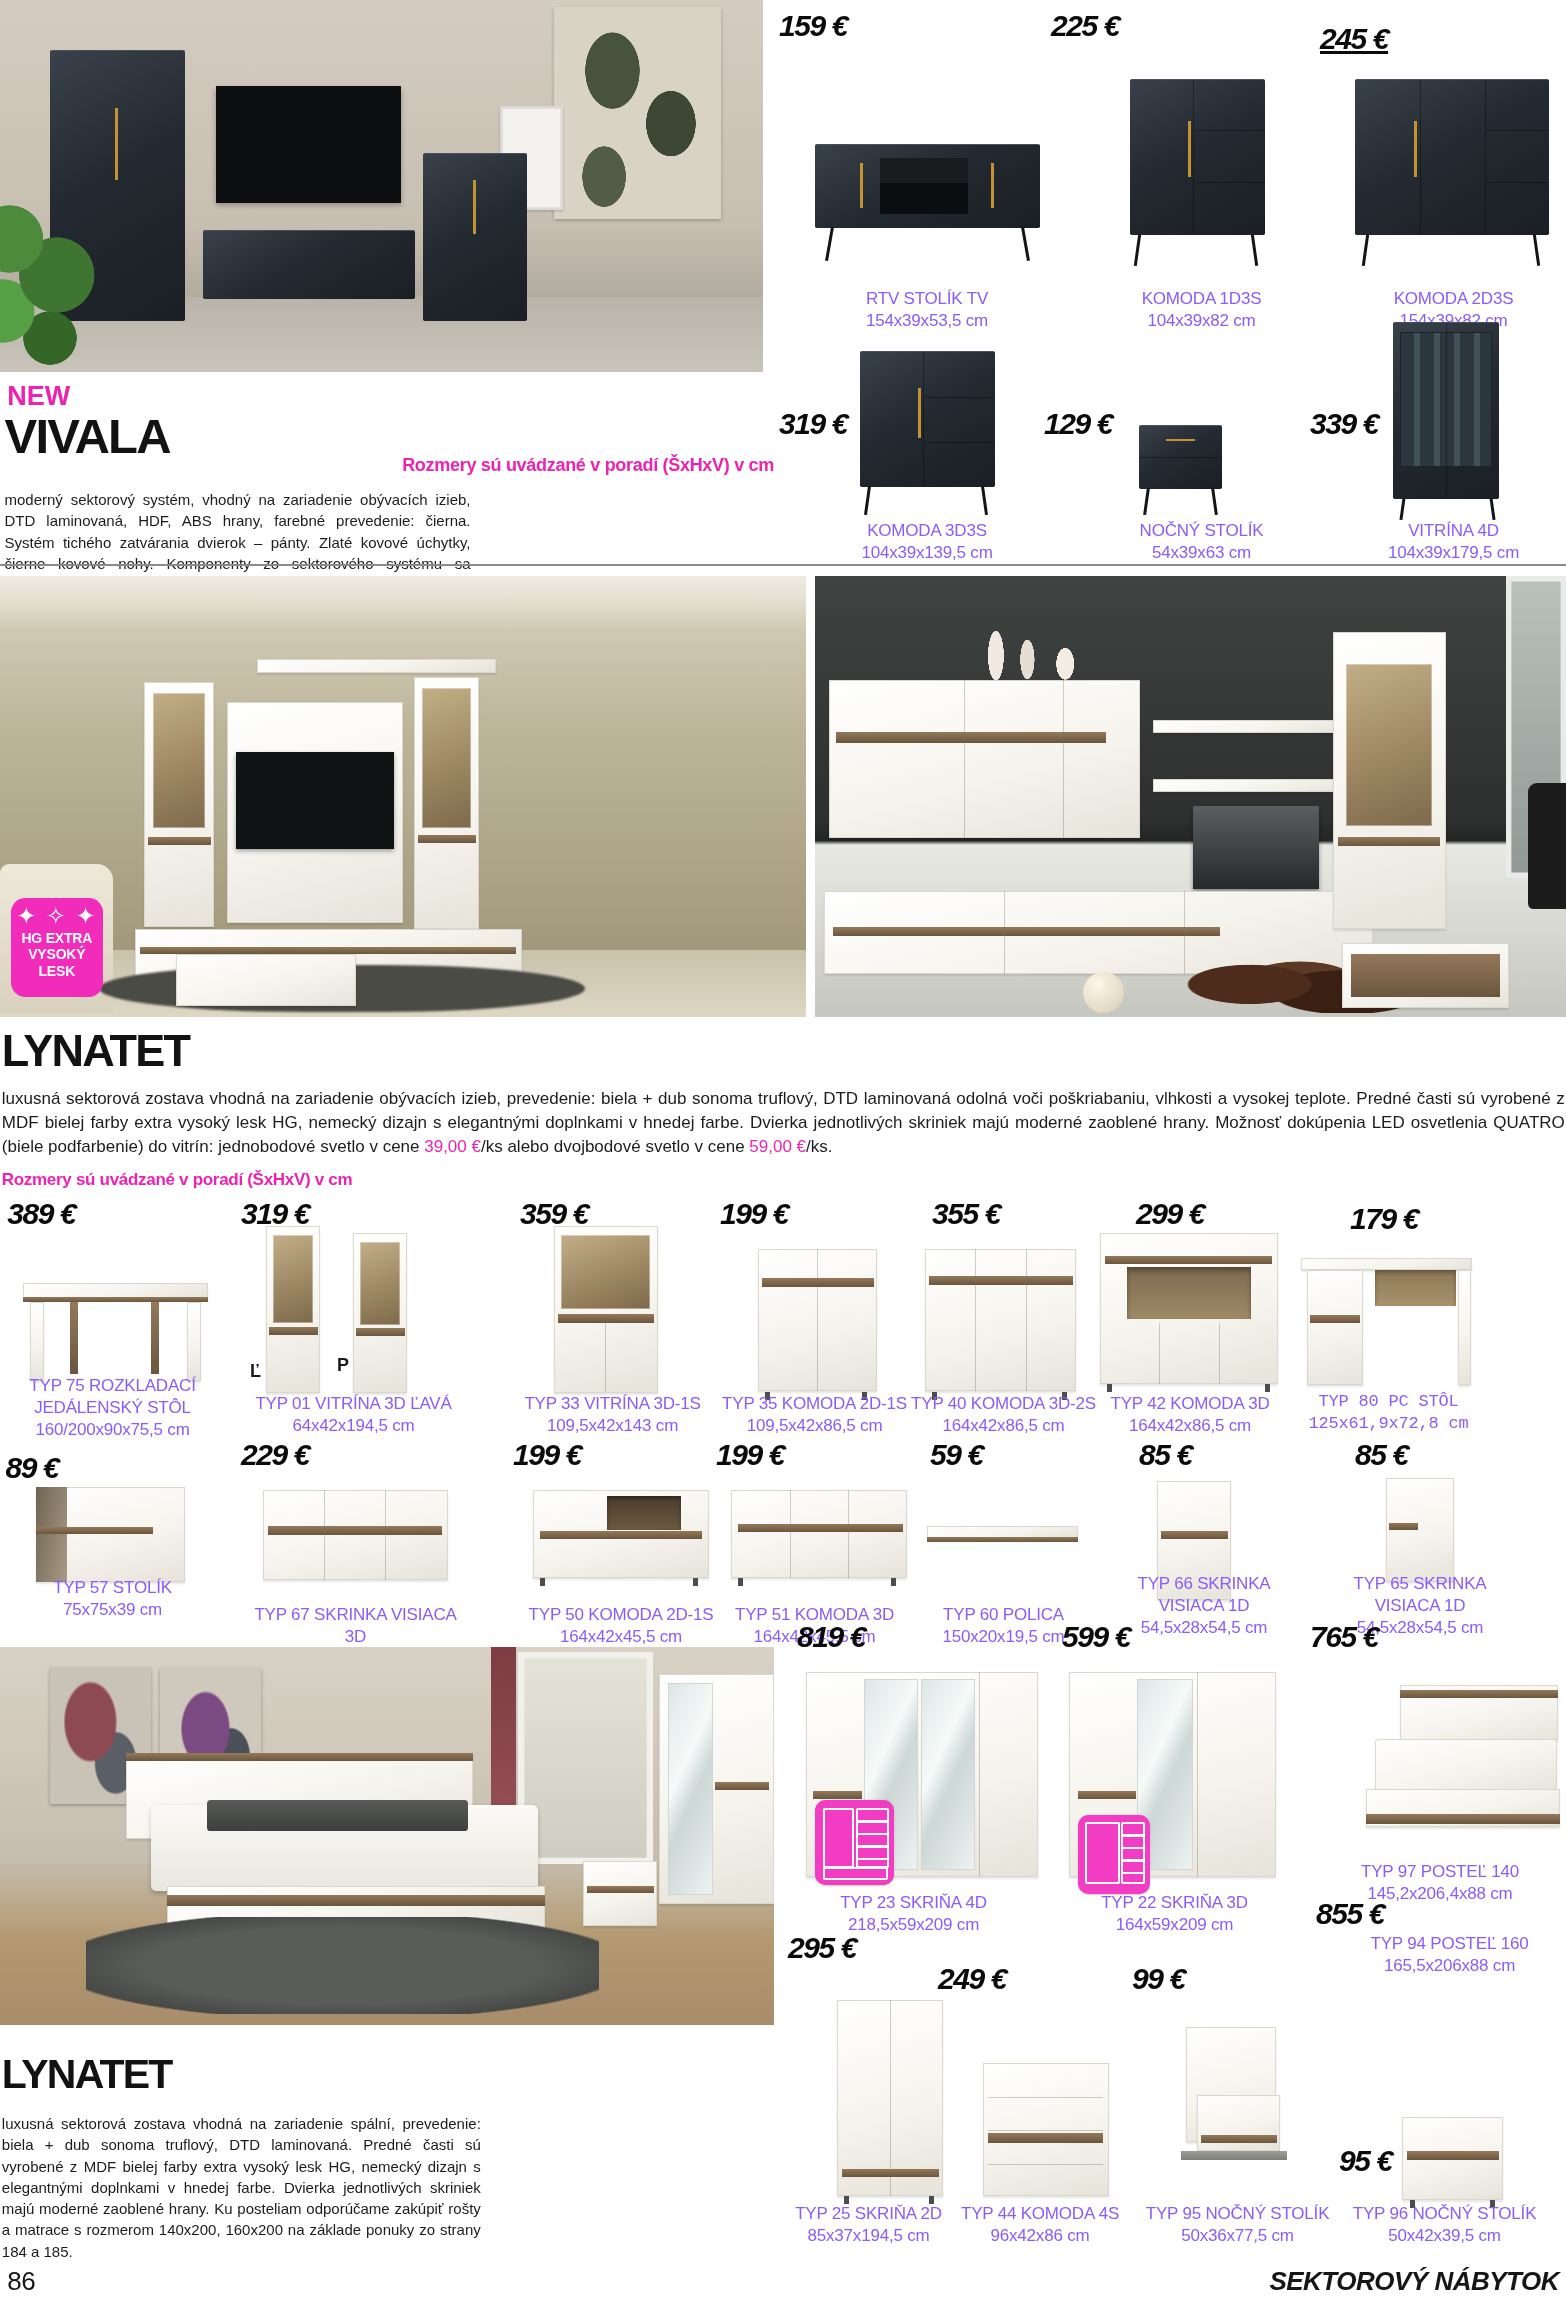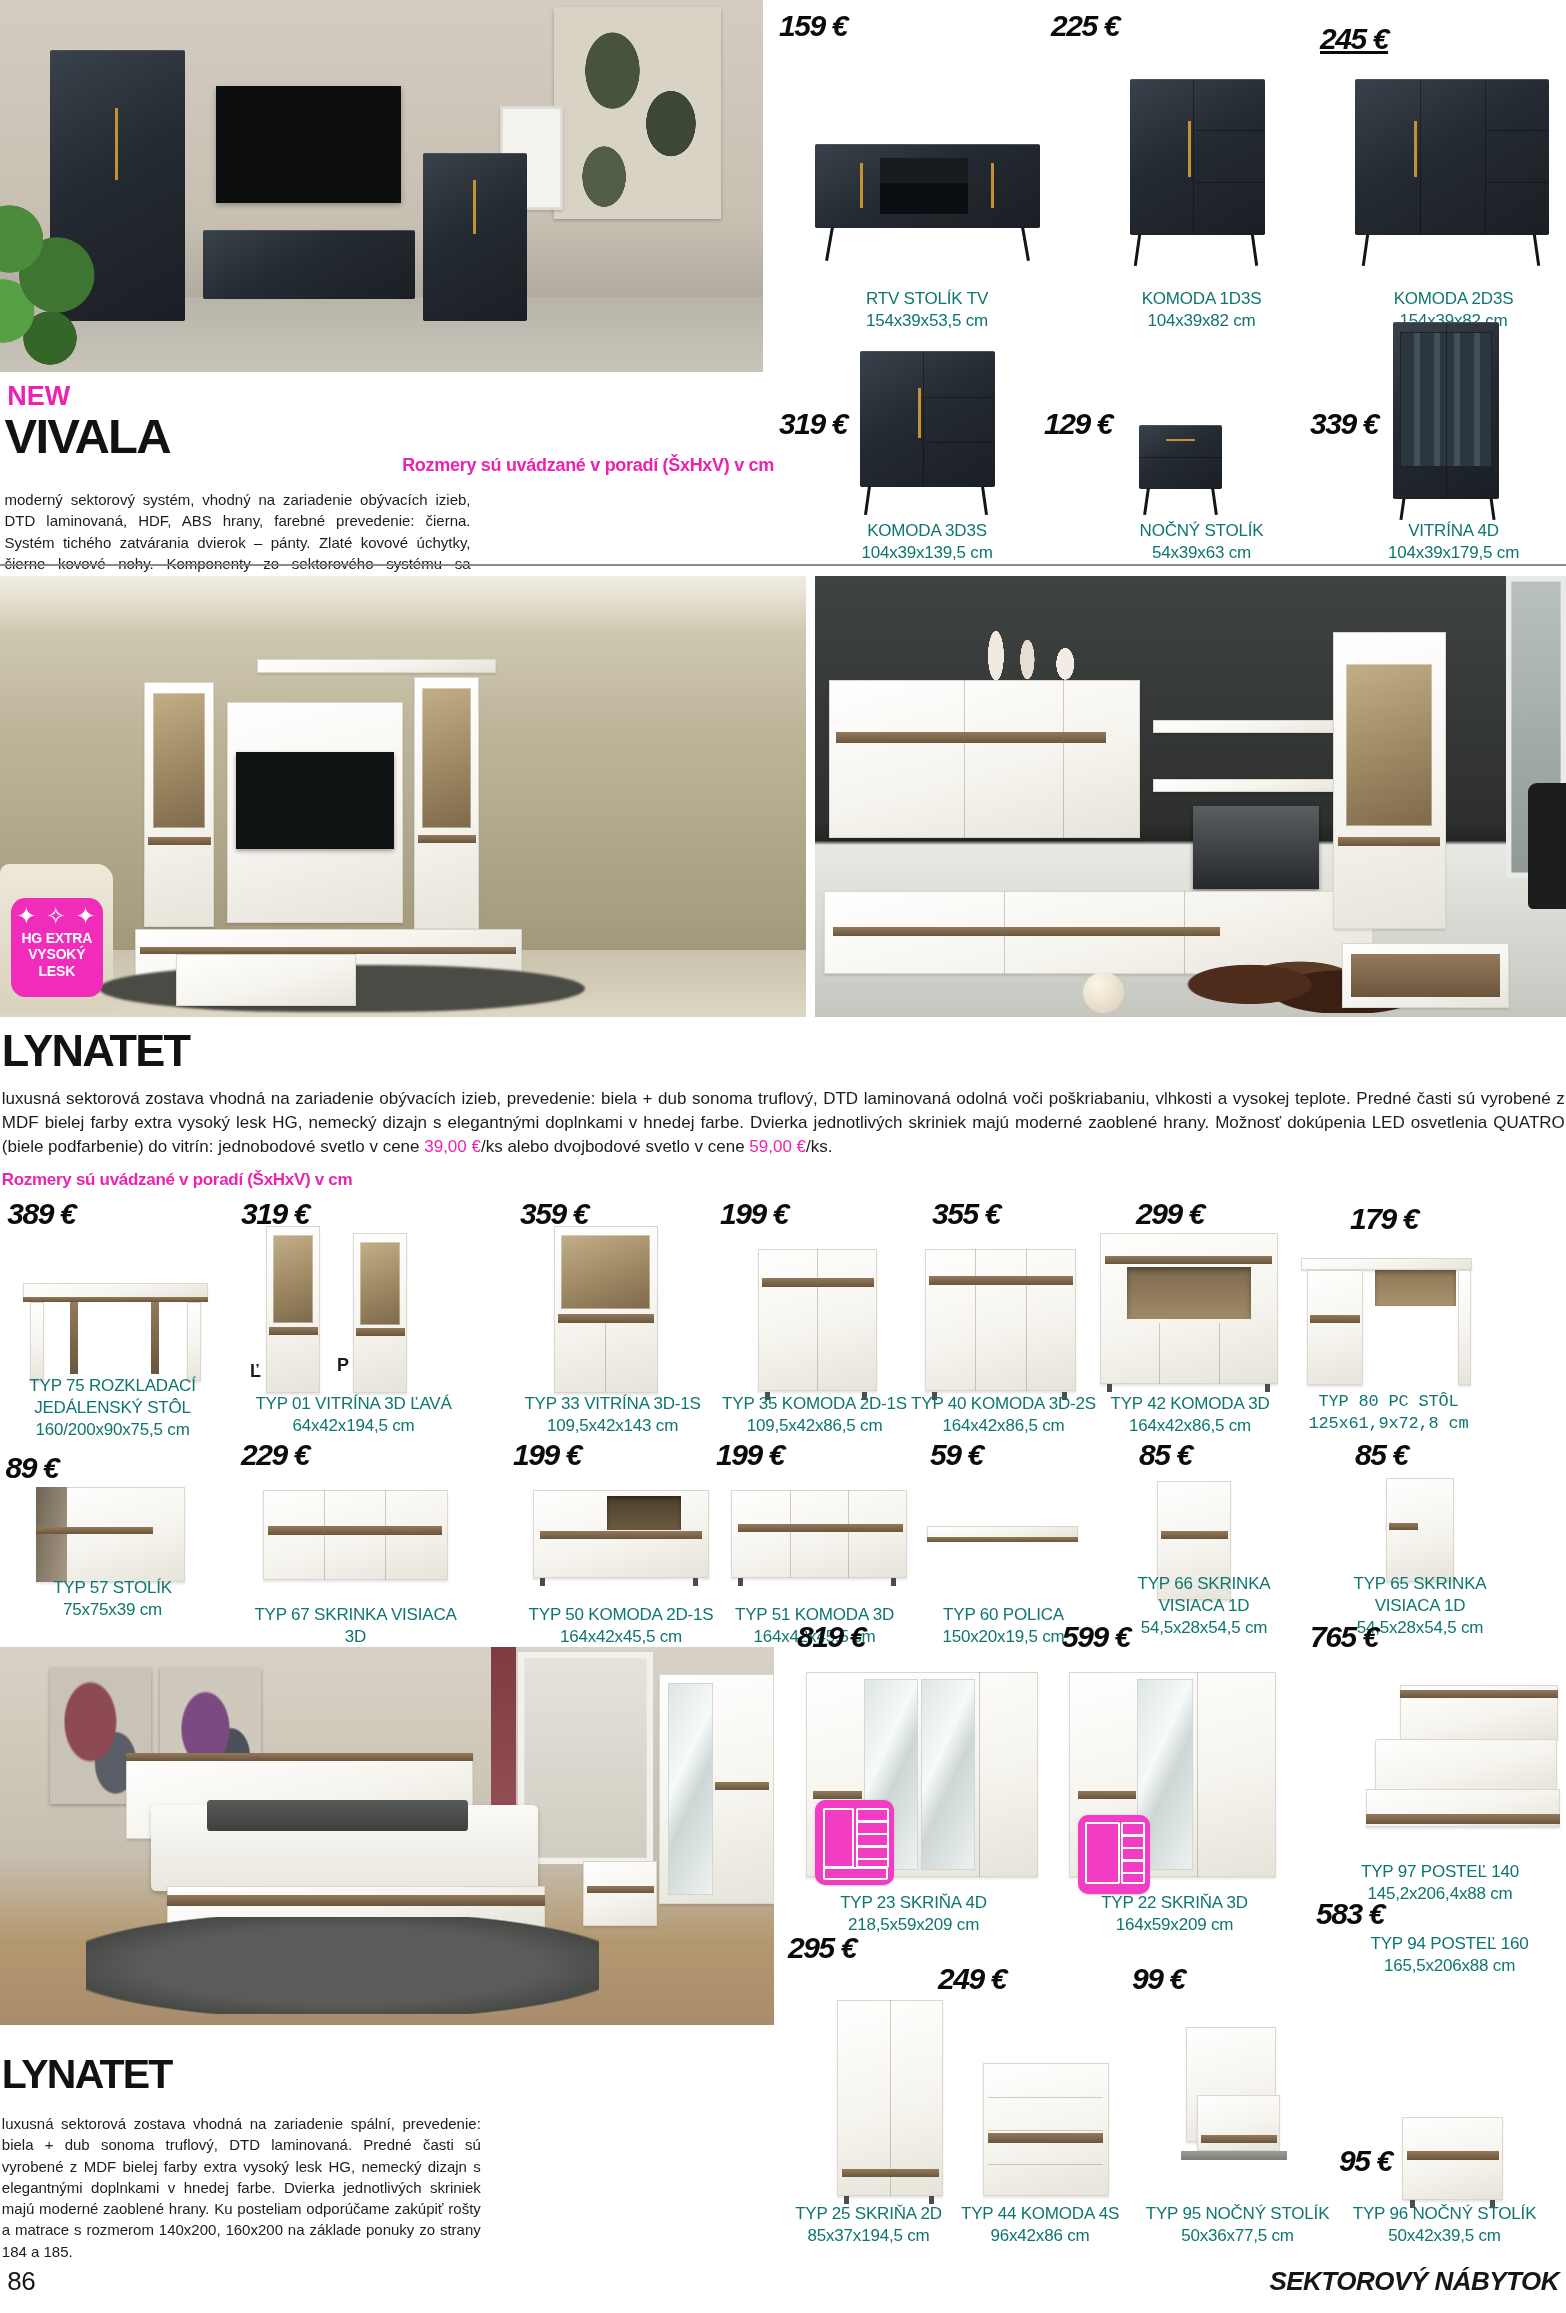--- a/index.html
+++ b/index.html
@@ -1,21 +1,21 @@
 <!DOCTYPE html>
 <html style="font-size:14.4px"><head>
 <meta charset="utf-8">
 <style>
   html,body{margin:0;padding:0;background:#fff;}
   #page{position:relative;width:1566px;height:2313px;background:#fff;overflow:hidden;
         font-family:"Liberation Sans",sans-serif;color:#141414;}
   .abs{position:absolute;}
   .price{position:absolute;font-family:"Liberation Sans",sans-serif;font-style:italic;
          font-weight:800;font-size:30px;letter-spacing:-1.4px;color:#0b0b0b;white-space:nowrap;}
-  .plabel{position:absolute;text-align:center;font-size:17px;line-height:1.28;color:#0f766e;letter-spacing:-0.2px;}
+  .plabel{position:absolute;text-align:center;font-size:17px;line-height:1.28;color:#8b5cf6;letter-spacing:-0.2px;}
   .plabel .nm{display:block;}
   .plabel .dm{display:block;}
   .h1{position:absolute;font-weight:800;color:#121212;letter-spacing:-1.8px;line-height:1;}
   .accent{color:#ee22b0;}
   .note{position:absolute;font-weight:700;font-size:18px;color:#ee22b0;letter-spacing:-0.3px;}
   .body-text{position:absolute;font-size:15px;line-height:1.42;text-align:justify;color:#1c1c1c;}
   .divider{position:absolute;height:1.8px;background:#8b8b8b;}
   
   .df{position:absolute;background:linear-gradient(150deg,#39414a 0%,#242a31 45%,#1a1f25 100%);
       border-top:1.8px solid #49525c;border-radius:1.8px;}
@@ -454,21 +454,21 @@
   </div>
   <div class="plabel" style="left:1071px;top:1892px;width:207px;">
     <span class="nm">TYP 22 SKRIŇA 3D</span>
       <span class="dm">164x59x209 cm</span>
   </div>
   <div class="plabel" style="left:1332px;top:1861px;width:216px;">
     <span class="nm">TYP 97 POSTEĽ 140</span>
       <span class="dm">145,2x206,4x88 cm</span>
   </div>
 
-  <div class="price" style="left:1316px;top:1897px;">583 €</div>
+  <div class="price" style="left:1316px;top:1897px;">855 €</div>
   <div class="plabel" style="left:1346px;top:1933px;width:207px;">
     <span class="nm">TYP 94 POSTEĽ 160</span>
       <span class="dm">165,5x206x88 cm</span>
   </div>
 
   <div class="price" style="left:788px;top:1931px;">295 €</div>
   <div class="price" style="left:938px;top:1962px;">249 €</div>
   <div class="price" style="left:1132px;top:1962px;">99 €</div>
   <div class="price" style="left:1339px;top:2144px;">95 €</div>
 

